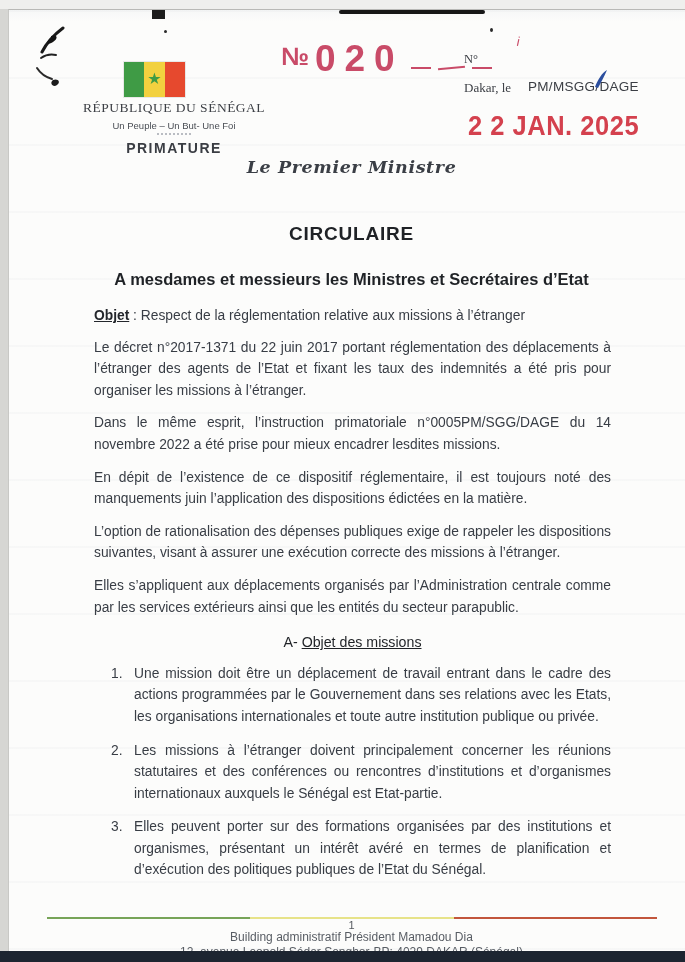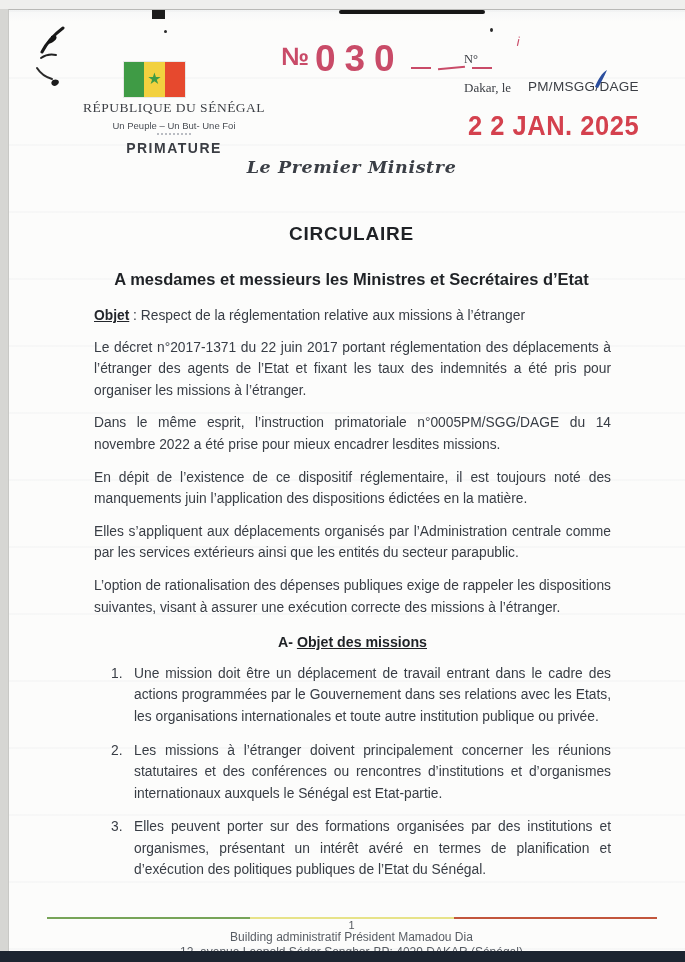--- a/index.html
+++ b/index.html
@@ -64,21 +64,21 @@
   
   .doc-title{position:absolute;left:0;top:213px;width:685px;text-align:center;
     font-size:19px;font-weight:700;letter-spacing:0.8px;color:#1f2226;}
   .addressee{position:absolute;left:0;top:260px;width:685px;text-align:center;
     font-size:16.5px;font-weight:700;color:#1f2226;}
   .content{position:absolute;left:85px;top:295px;width:517px;color:#383d45;
     font-size:13.8px;line-height:21.6px;}
   .subject{margin:0 0 10px 0;}
   .subject .lbl{font-weight:700;text-decoration:underline;color:#24272c;}
   .content p{margin:0 0 11px 0;text-align:justify;}
-  .sec-head{text-align:center;font-weight:700;color:#1f2226;margin:14px 0 9px 0;font-size:14.2px;}
+  .sec-head{text-align:center;font-weight:400;color:#1f2226;margin:14px 0 9px 0;font-size:14.2px;}
   .sec-head .underl{text-decoration:underline;}
   .li{position:relative;padding-left:40px;margin-bottom:12px;text-align:justify;}
   .li .num{position:absolute;left:17px;top:0;}
   .note{padding-left:40px;margin-top:13px;text-align:justify;}
 
   
   .tricolor{position:absolute;left:38px;top:907px;width:610px;height:2px;display:flex;}
   .tricolor .g{flex:1;background:#77a458;}
   .tricolor .y{flex:1;background:#e7e389;}
   .tricolor .r{flex:1;background:#c2563c;}
@@ -121,21 +121,21 @@
     <div style="background:#e6492e"></div>
   </div>
   <div class="crest-text">
     <div class="country">RÉPUBLIQUE DU SÉNÉGAL</div>
     <div class="motto">Un Peuple – Un But- Une Foi</div>
     <div class="motto-underline"></div>
     <div class="institution">PRIMATURE</div>
   </div>
 
   <div class="stamp-no">
-    <span class="sym">№</span><span class="digits">030</span><span class="stamp-dash"></span><span class="stamp-dash d2"></span><span class="stamp-dash"></span>
+    <span class="sym">№</span><span class="digits">020</span><span class="stamp-dash"></span><span class="stamp-dash d2"></span><span class="stamp-dash"></span>
     <span class="stamp-tick" style="position:absolute;left:236px;top:-4px;">i</span>
   </div>
   <div class="ref-no">N°</div>
   <div class="city-line">Dakar, le</div>
   <div class="ref-code">PM/MSGG/DAGE</div>
   <svg class="blue-mark" width="16" height="20" viewBox="0 0 16 20">
     <path d="M2 18 C5 10 9 4 14 1 C11 8 8 13 5 19 Z" fill="#2b4e9e"></path>
   </svg>
   <div class="date-stamp">2 2 JAN. 2025</div>
 
@@ -145,22 +145,22 @@
   <div class="addressee">A mesdames et messieurs les Ministres et Secrétaires d’Etat</div>
 
   <div class="content">
     <div class="subject">
       <span class="lbl">Objet</span><span> : Respect de la réglementation relative aux missions à l’étranger</span>
     </div>
 
     <p>Le décret n°2017-1371 du 22 juin 2017 portant réglementation des déplacements à l’étranger des agents de l’Etat et fixant les taux des indemnités a été pris pour organiser les missions à l’étranger.</p>
     <p>Dans le même esprit, l’instruction primatoriale n°0005PM/SGG/DAGE du 14 novembre 2022 a été prise pour mieux encadrer lesdites missions.</p>
     <p>En dépit de l’existence de ce dispositif réglementaire, il est toujours noté des manquements juin l’application des dispositions édictées en la matière.</p>
+    <p>L’option de rationalisation des dépenses publiques exige de rappeler les dispositions suivantes, visant à assurer une exécution correcte des missions à l’étranger.</p>
     <p>Elles s’appliquent aux déplacements organisés par l’Administration centrale comme par les services extérieurs ainsi que les entités du secteur parapublic.</p>
-    <p>L’option de rationalisation des dépenses publiques exige de rappeler les dispositions suivantes, visant à assurer une exécution correcte des missions à l’étranger.</p>
 
     <div class="sec-head">
       <span>A- </span><span class="underl">Objet des missions</span>
     </div>
 
     <div class="li">
       <span class="num">1.</span>
       <span>Une mission doit être un déplacement de travail entrant dans le cadre des actions programmées par le Gouvernement dans ses relations avec les Etats, les organisations internationales et toute autre institution publique ou privée.</span>
     </div>
     <div class="li">

